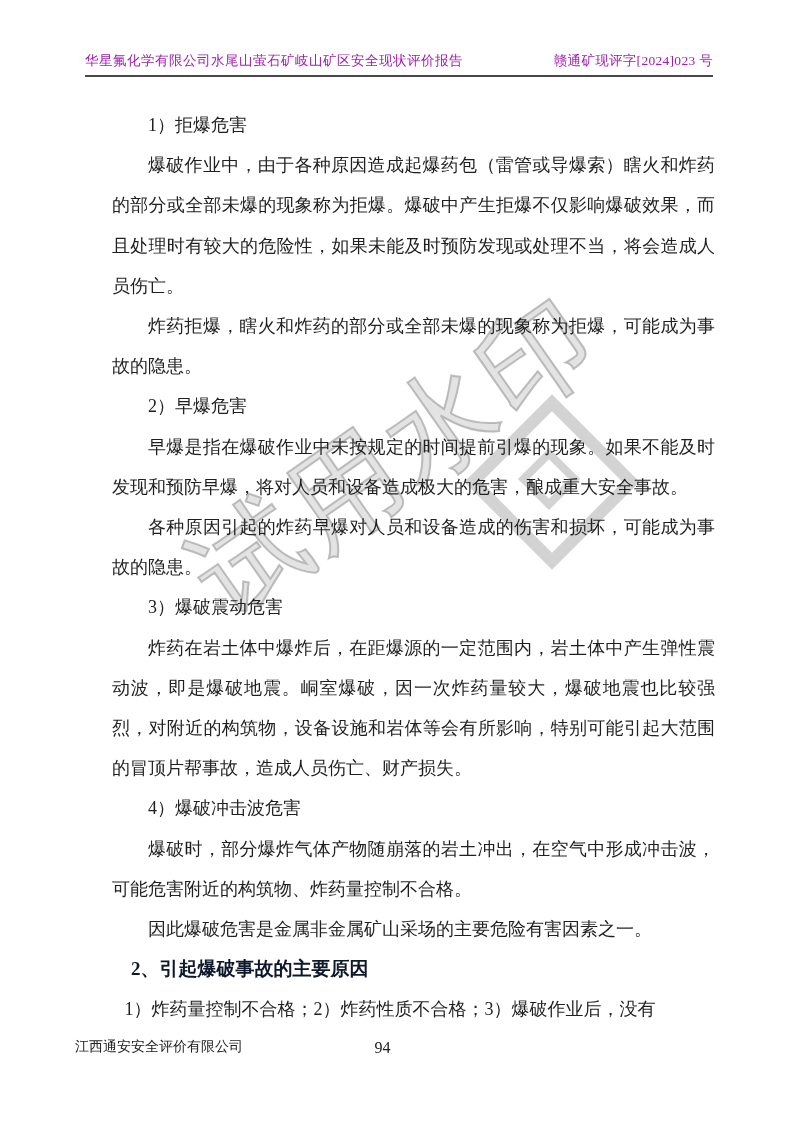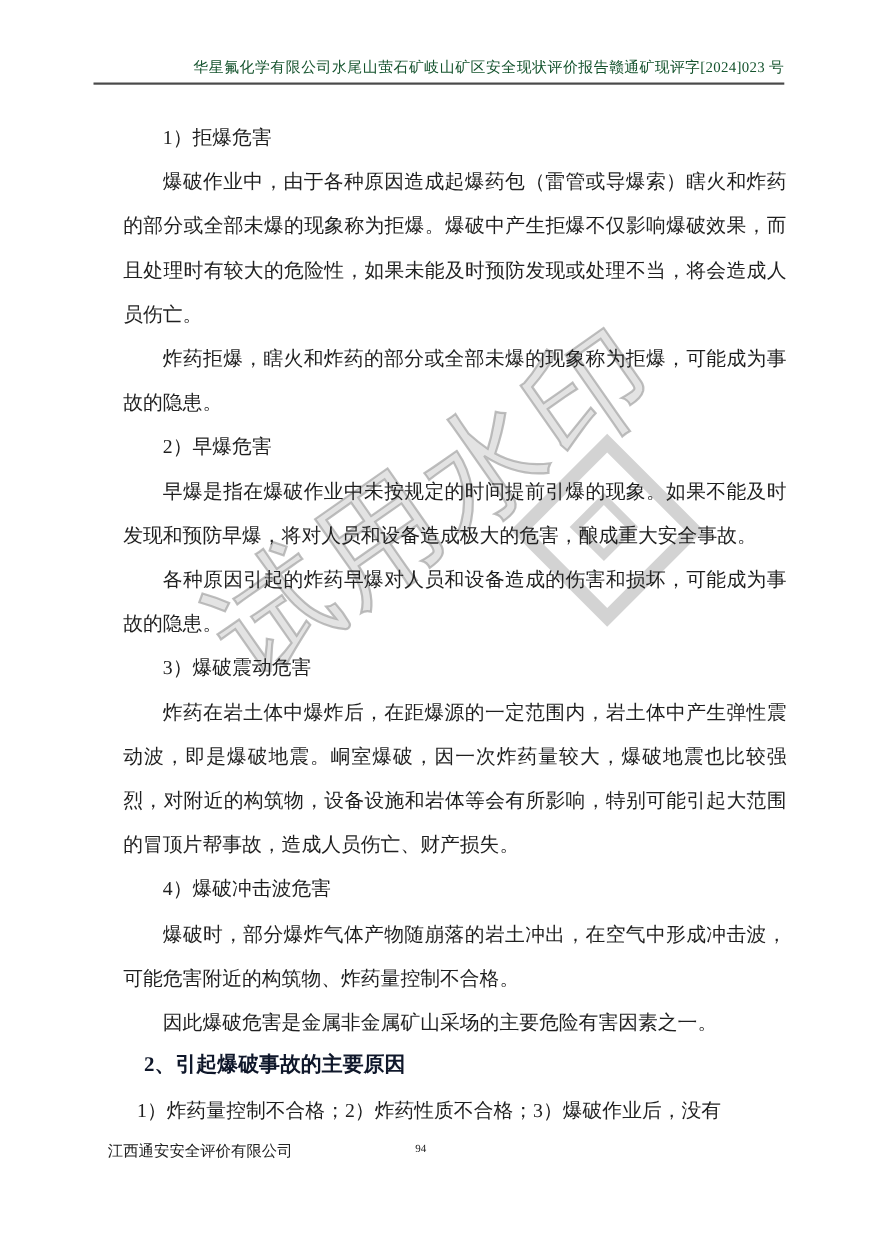--- a/index.html
+++ b/index.html
@@ -16,24 +16,24 @@
     background: #ffffff;
     overflow: hidden;
   }
   
   .header {
     position: absolute;
     top: 52px;
     left: 85px;
     right: 80px;
     display: flex;
-    justify-content: flex-end;
+    justify-content: space-between;
     align-items: flex-end;
     font-size: 13.5px;
-    color: #14532d;
+    color: #a21caf;
     padding-bottom: 5px;
     border-bottom: 2px solid #494949;
     z-index: 2;
   }
   .header .h-left { letter-spacing: 0.5px; }
   .header .h-right { letter-spacing: 0.3px; }
   
   .watermark {
     position: absolute;
     left: 95px;
@@ -95,33 +95,33 @@
     text-indent: 1em;
     font-weight: bold;
     font-size: 19px;
     color: #0f172a;
   }
   .doc-body p.type-para-flush { text-indent: 0.7em; }
   
   .footer-company {
     position: absolute;
     top: 1038px;
-    left: 98px;
+    left: 75px;
     font-size: 14px;
     color: #222;
     z-index: 2;
     font-family: "Liberation Sans", "DejaVu Sans", sans-serif;
   }
   .footer-page {
     position: absolute;
     top: 1039px;
     left: 0;
     width: 765px;
     text-align: center;
-    font-size: 10px;
+    font-size: 16px;
     color: #222;
     z-index: 2;
   }
 </style>
 </head>
 <body>
 
 <div class="page">
 
   <div class="header">

